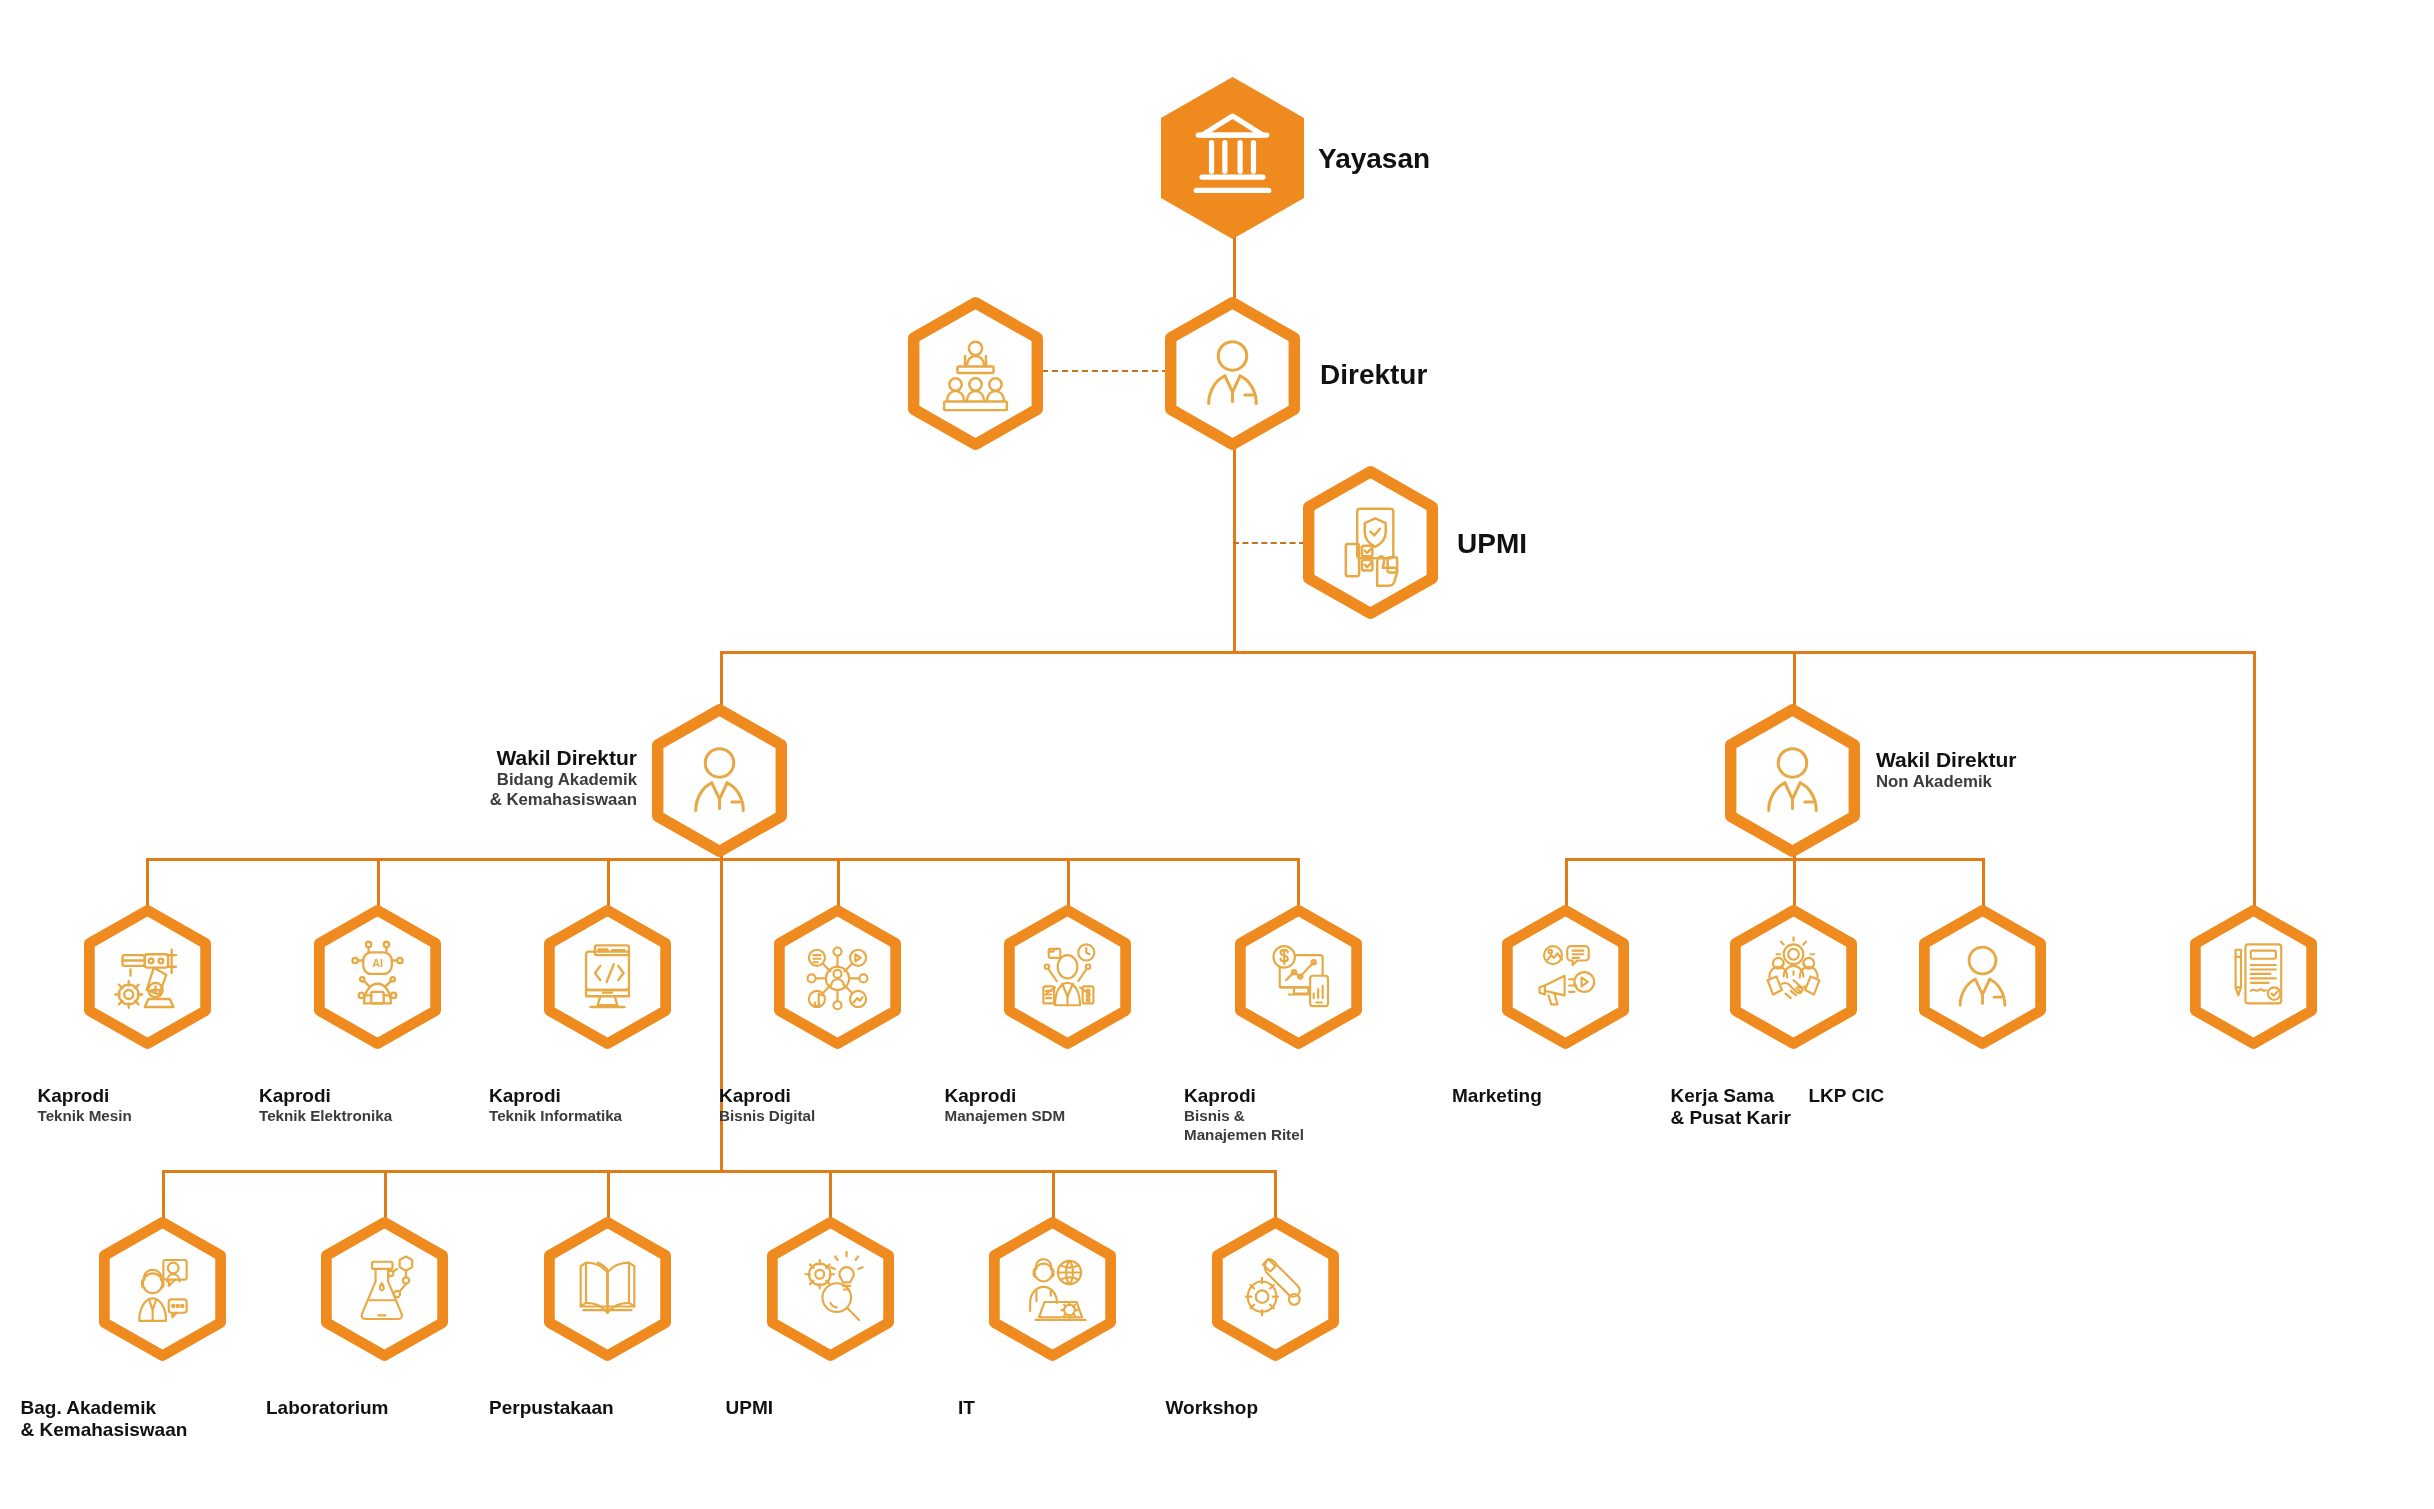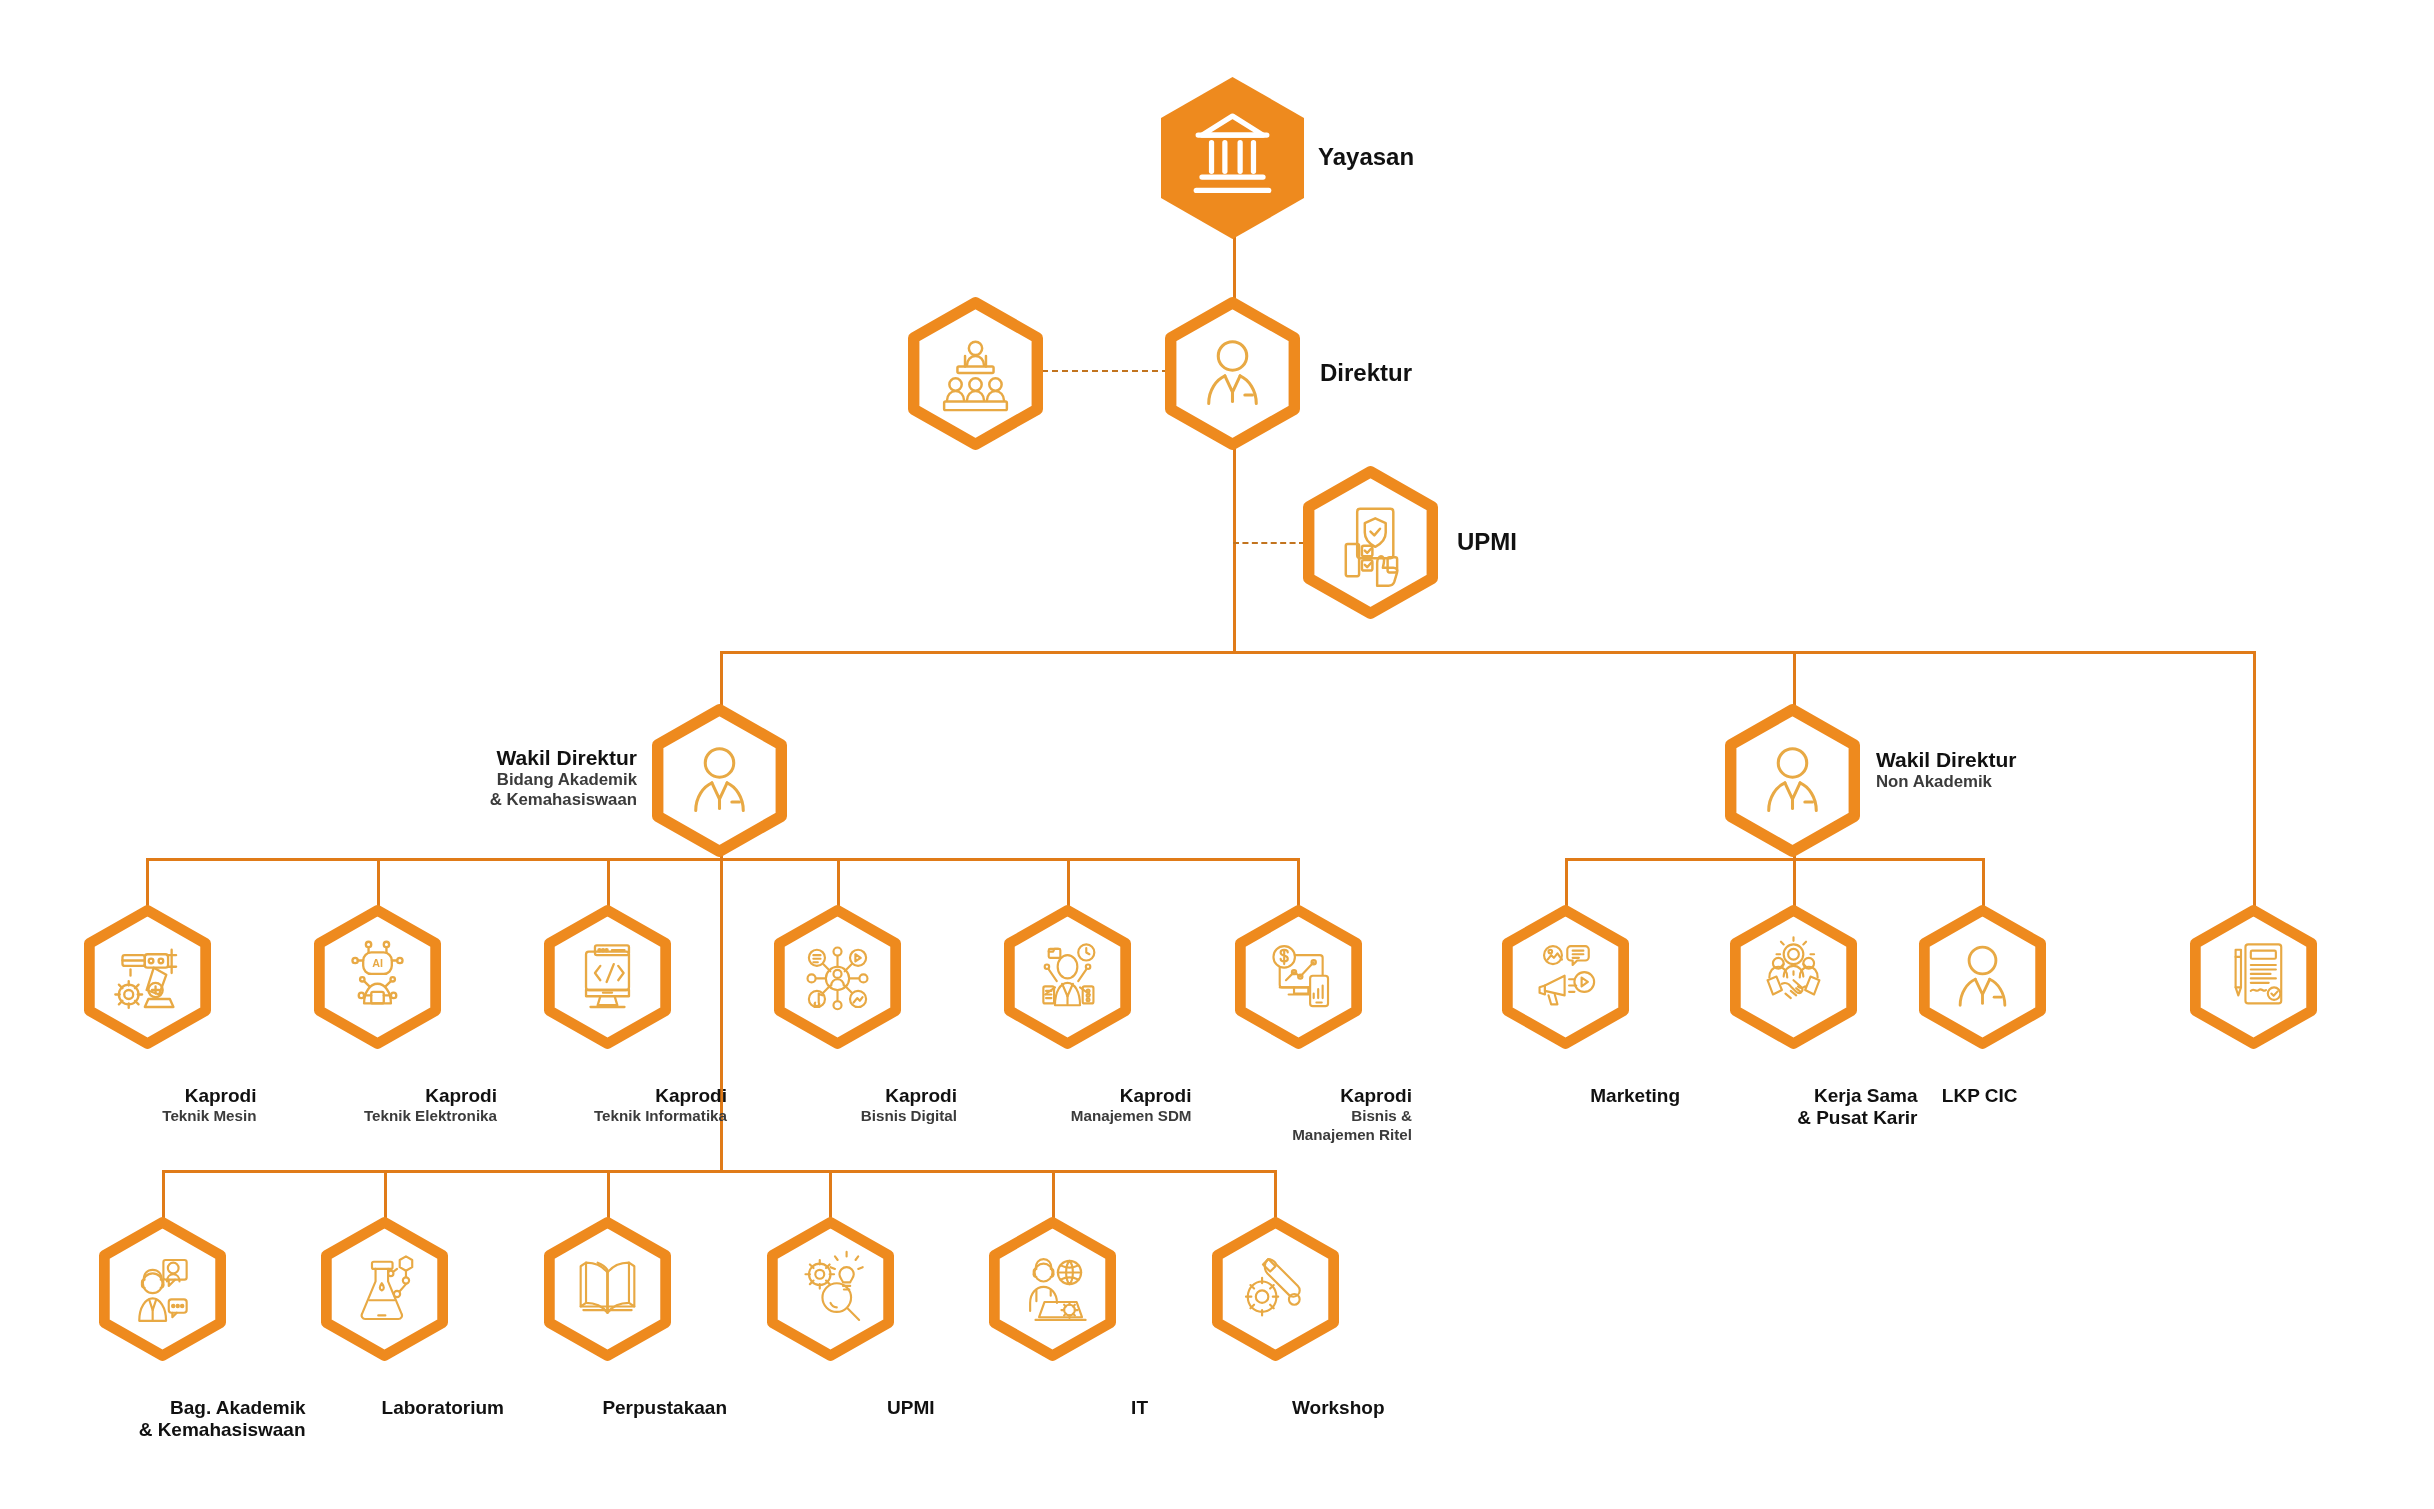--- a/index.html
+++ b/index.html
@@ -38,22 +38,22 @@
   }
   .label .sub{
     display:block;
     font-weight:bold;
     color:#3b3b3b;
     font-size:0.80em;
     line-height:1.2;
   }
   .label.right{text-align:left;}
   .label.left{text-align:right;}
-  .label.center{text-align:right;transform:translateX(-50%);}
-  .lbl-xl{font-size:24px;}
+  .label.center{text-align:left;transform:translateX(-50%);}
+  .lbl-xl{font-size:28px;}
   .lbl-lg{font-size:21px;}
   .lbl-md{font-size:19px;}
 </style>
 </head>
 <body>
 
 <div id="chart">
 
   <div class="line v" style="left:1233px;top:141px;height:173px;"></div>
 

